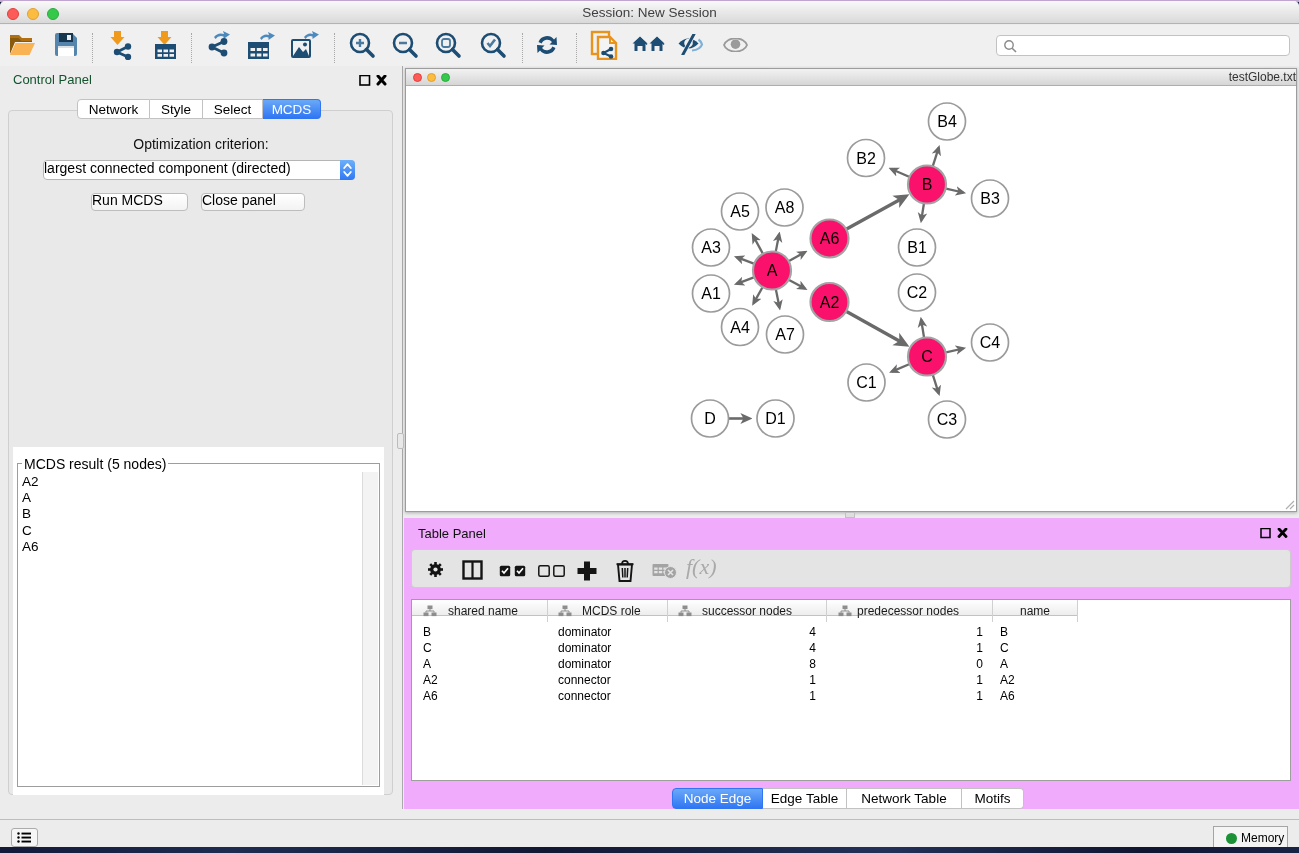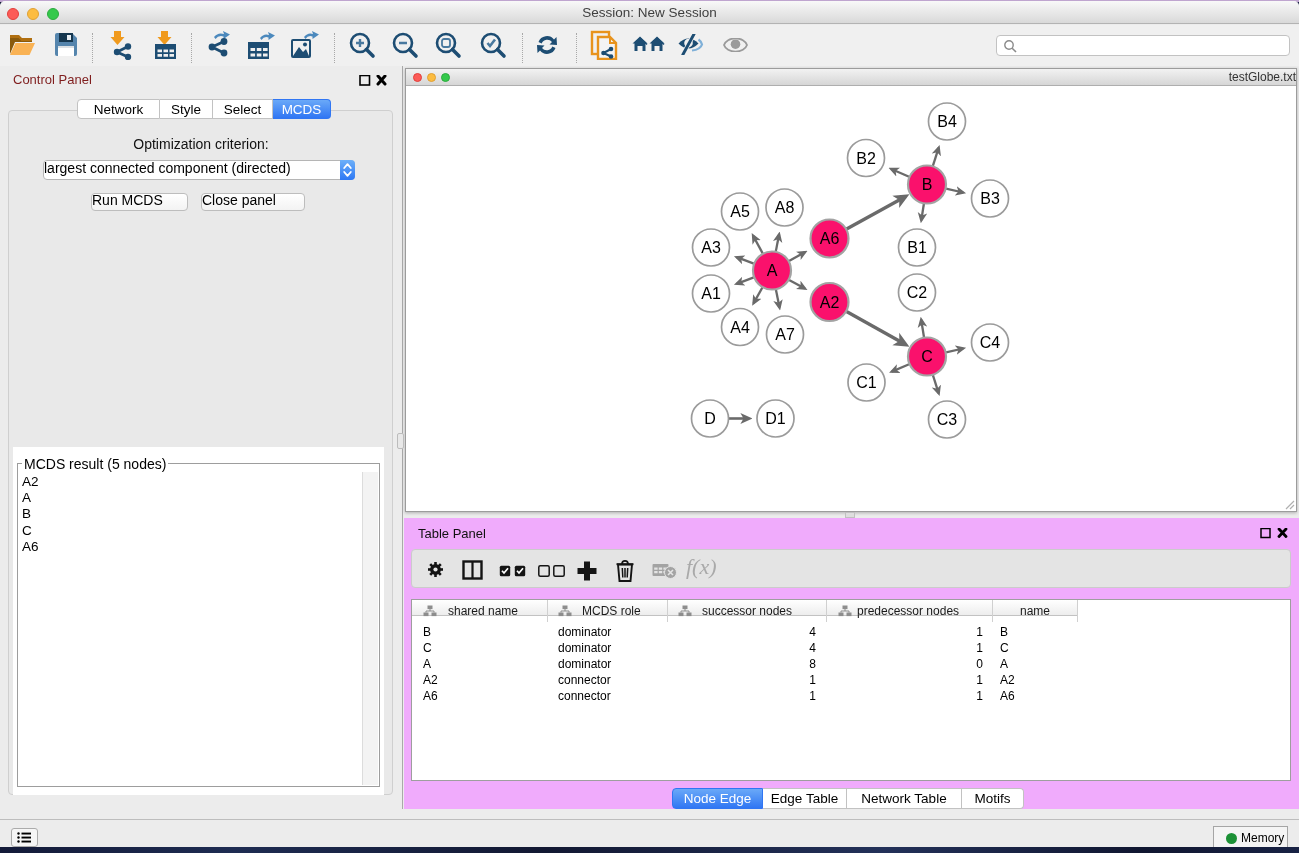--- a/index.html
+++ b/index.html
@@ -12,21 +12,21 @@
   background:linear-gradient(#f7f7f7,#d9d9d9); border-bottom:1px solid #b3b3b3; border-radius:5px 5px 0 0;}
 .tl { position:absolute; top:6px; width:12px; height:12px; border-radius:50%; }
 #title-text { position:absolute; top:3px; left:0; right:0; text-align:center; font-size:13.5px; color:#404040; }
 
 #toolbar { position:absolute; top:23px; left:0; right:0; height:41px; background:#f0f0f0; }
 .tbi { position:absolute; top:0; }
 .tsep { position:absolute; top:8px; height:30px; width:0; border-left:1px dotted #a8a8a8; }
 #searchbox { position:absolute; left:996px; top:10px; width:294px; height:21px; background:#fff; border:1px solid #c2c2c2; border-radius:4px; }
 
 #cp { position:absolute; top:64px; left:0; width:403px; bottom:38px; background:#ececec; border-right:1px solid #a9a9a9; }
-#cp-title { position:absolute; top:6px; left:13px; font-size:13px; color:#7f1d1d; }
+#cp-title { position:absolute; top:6px; left:13px; font-size:13px; color:#14532d; }
 #cp-tabs { position:absolute; top:33px; left:77px; height:20px; display:flex; z-index:5; }
 .cptab { height:20px; line-height:19px; text-align:center; font-size:13.5px; background:#fff; border:1px solid #c2c2c2; border-left:none; color:#000; }
 .cptab.first { border-left:1px solid #c2c2c2; border-radius:4px 0 0 4px; }
 .cptab.last { border-radius:0 4px 4px 0; }
 .cptab.sel { background:linear-gradient(#6aa9f8,#3076f3); color:#fff; border-color:#3076f3; }
 #cp-inner { position:absolute; top:44px; left:8px; width:385px; bottom:14px; background:#e9e9e9; border:1px solid #cfcfcf; border-radius:4px; }
 #opt-label { position:absolute; top:70px; left:0; width:100%; text-align:center; font-size:14px; color:#111; }
 #dropdown { position:absolute; top:94px; left:43px; width:312px; height:20px; background:#fff; border:1px solid #b5b5b5; border-radius:4px; font-size:14px; line-height:15px; color:#000; }
 #dd-btn { position:absolute; right:-1px; top:-1px; width:15px; height:20px; background:linear-gradient(#6db0f9,#2e78f4); border-radius:0 4px 4px 0; }
 .btn { position:absolute; top:127px; height:18px; background:linear-gradient(#ffffff,#f3f3f3); border:1px solid #bdbdbd; border-radius:4px; font-size:14px; text-align:left; line-height:13px; color:#000; }
@@ -194,21 +194,21 @@
       </div>
 
   </div>
   <div id="cp">
     <div id="cp-title">Control Panel</div>
     <svg style="position:absolute; top:9px; left:359px;" width="30" height="12" viewBox="0 0 30 12">
       <rect x="1" y="0.5" width="9.5" height="9.5" fill="none" stroke="#000" stroke-width="1.6"></rect>
       <path d="M19 1 L26 9 M26 1 L19 9" stroke="#000" stroke-width="3" stroke-linecap="round"></path>
     </svg>
     <div id="cp-tabs">
-      <div class="cptab first" style="width:83px;text-align:center;">Network</div>
+      <div class="cptab first" style="width:73px;text-align:center;">Network</div>
       <div class="cptab" style="width:53px;">Style</div>
       <div class="cptab" style="width:60px;">Select</div>
       <div class="cptab last sel" style="width:58px;">MCDS</div>
     </div>
     <div id="cp-inner"></div>
     <div id="opt-label">Optimization criterion:</div>
     <div id="dropdown">largest connected component (directed)
       <div id="dd-btn"><svg width="15" height="20" viewBox="0 0 15 20">
         <path d="M4.2 8 L7.5 4.2 L10.8 8" fill="none" stroke="#fff" stroke-width="1.8" stroke-linecap="round" stroke-linejoin="round"></path>
         <path d="M4.2 12 L7.5 15.8 L10.8 12" fill="none" stroke="#fff" stroke-width="1.8" stroke-linecap="round" stroke-linejoin="round"></path>

